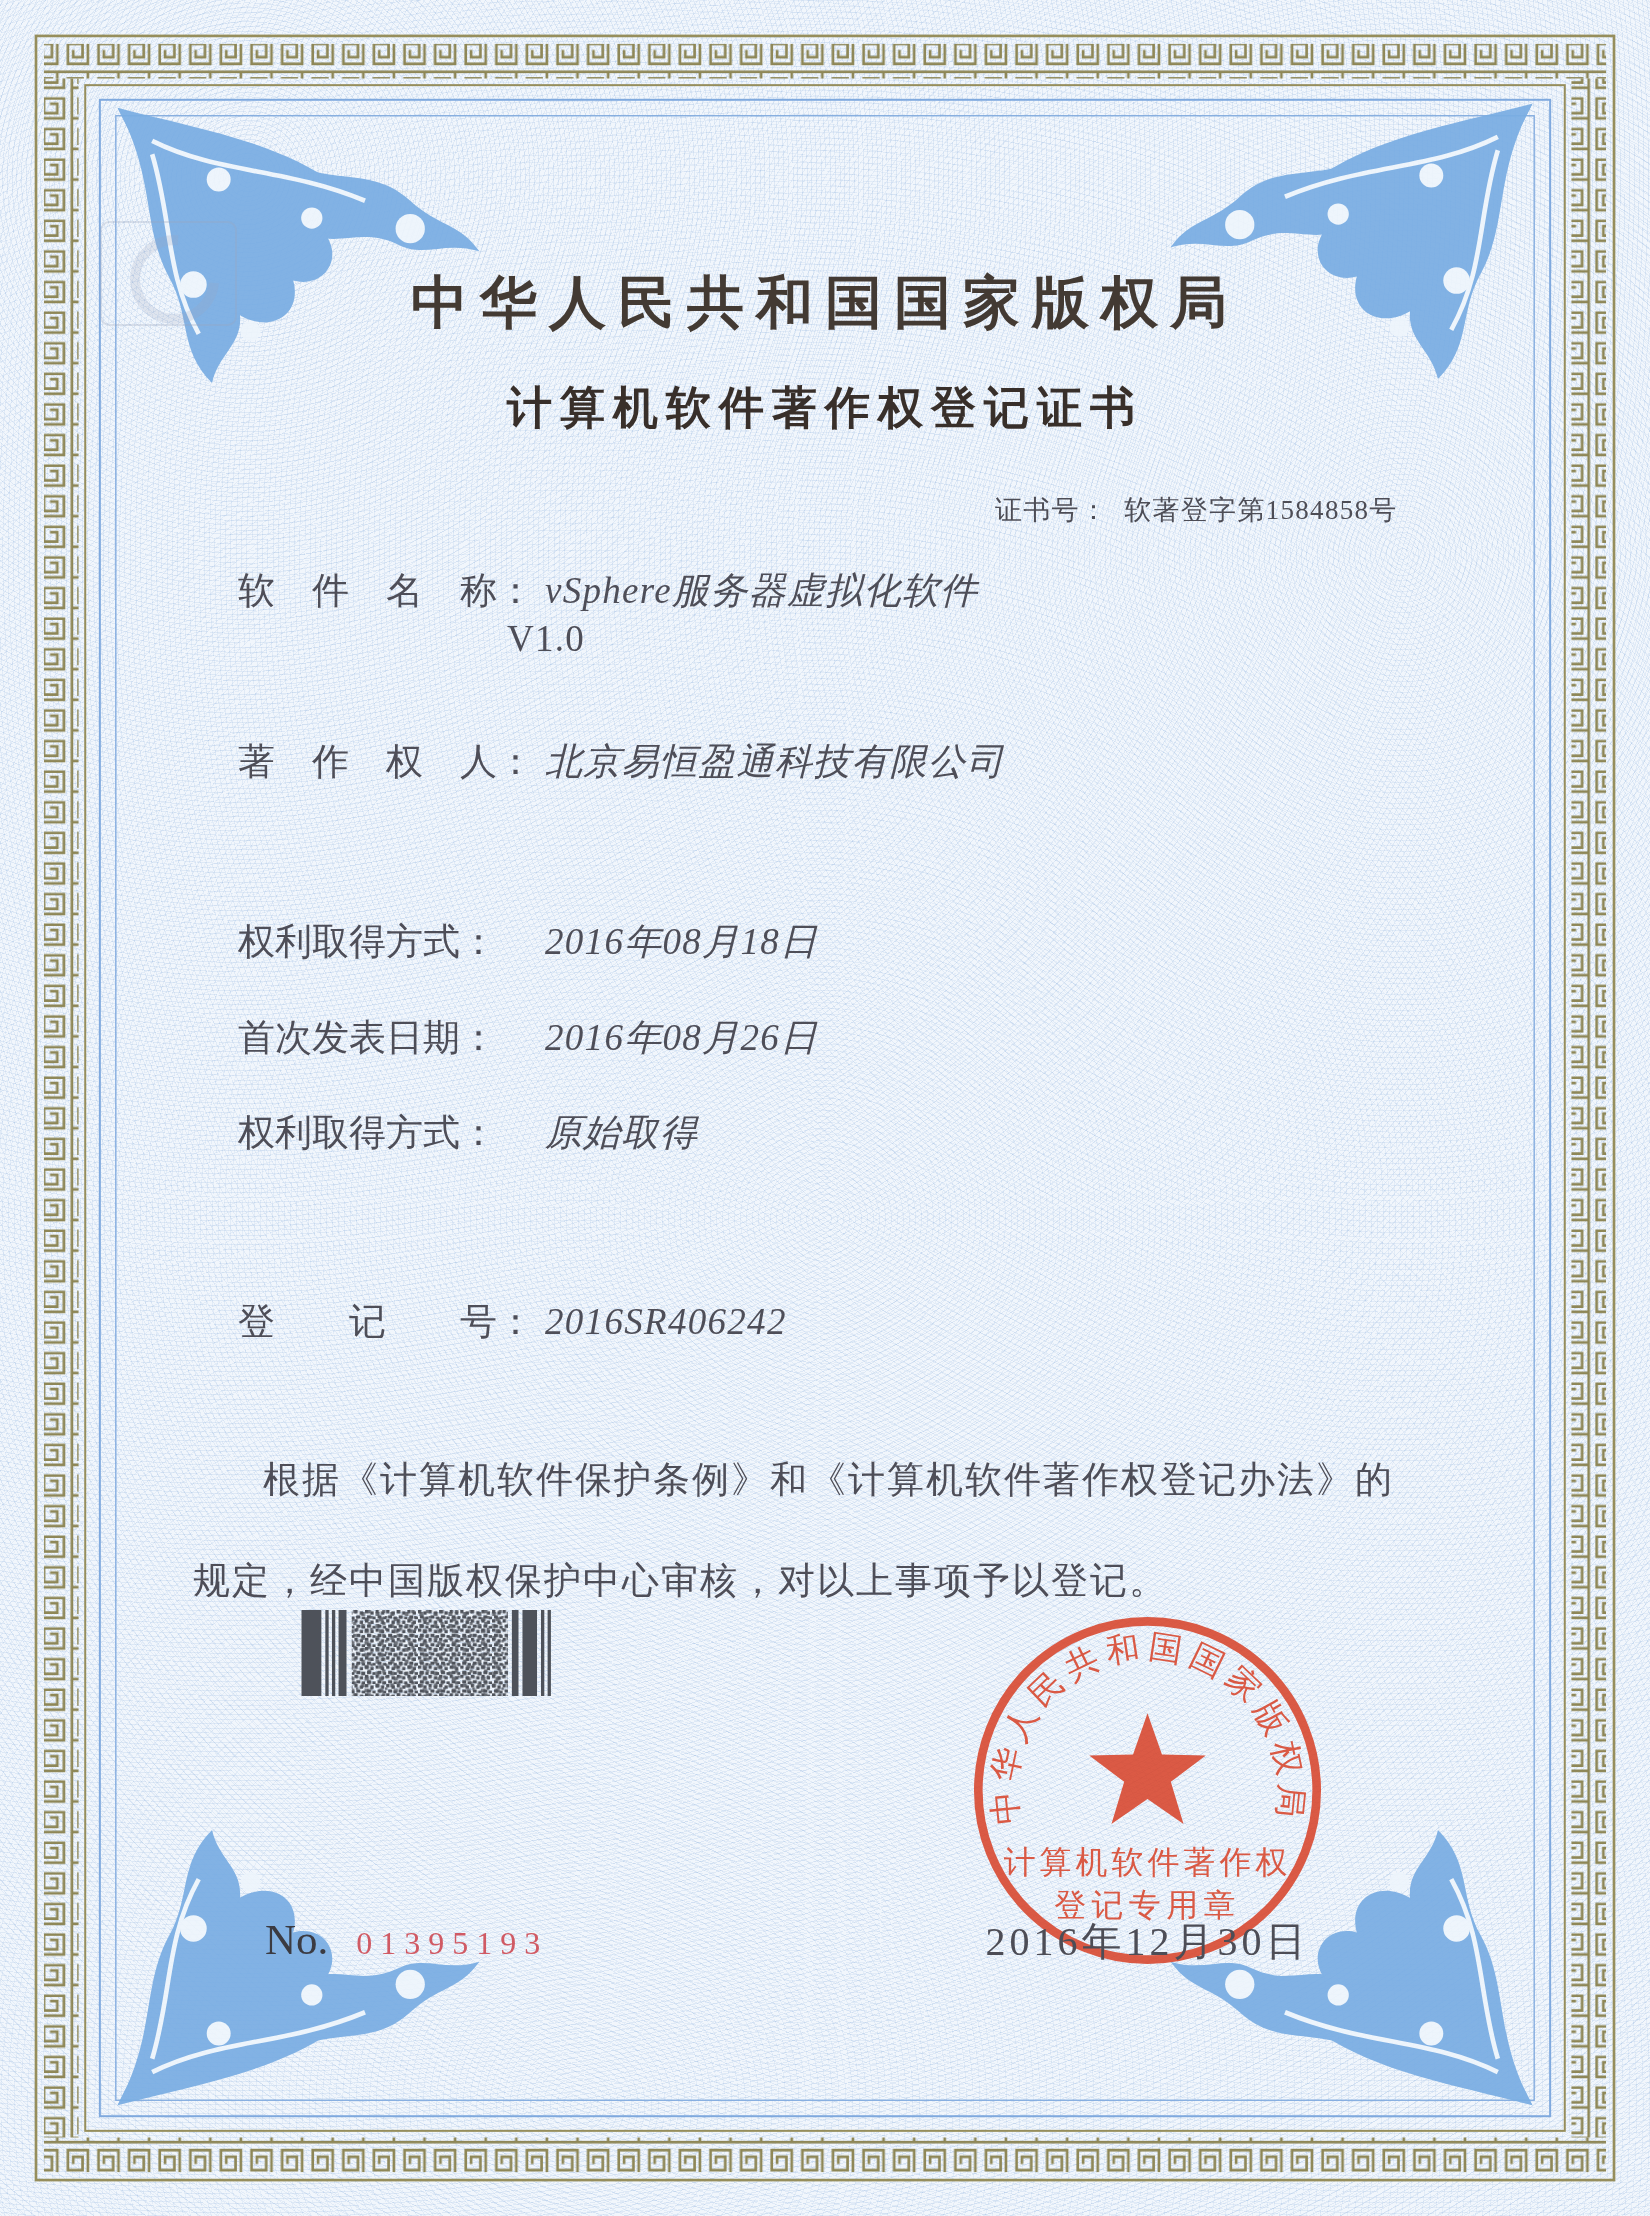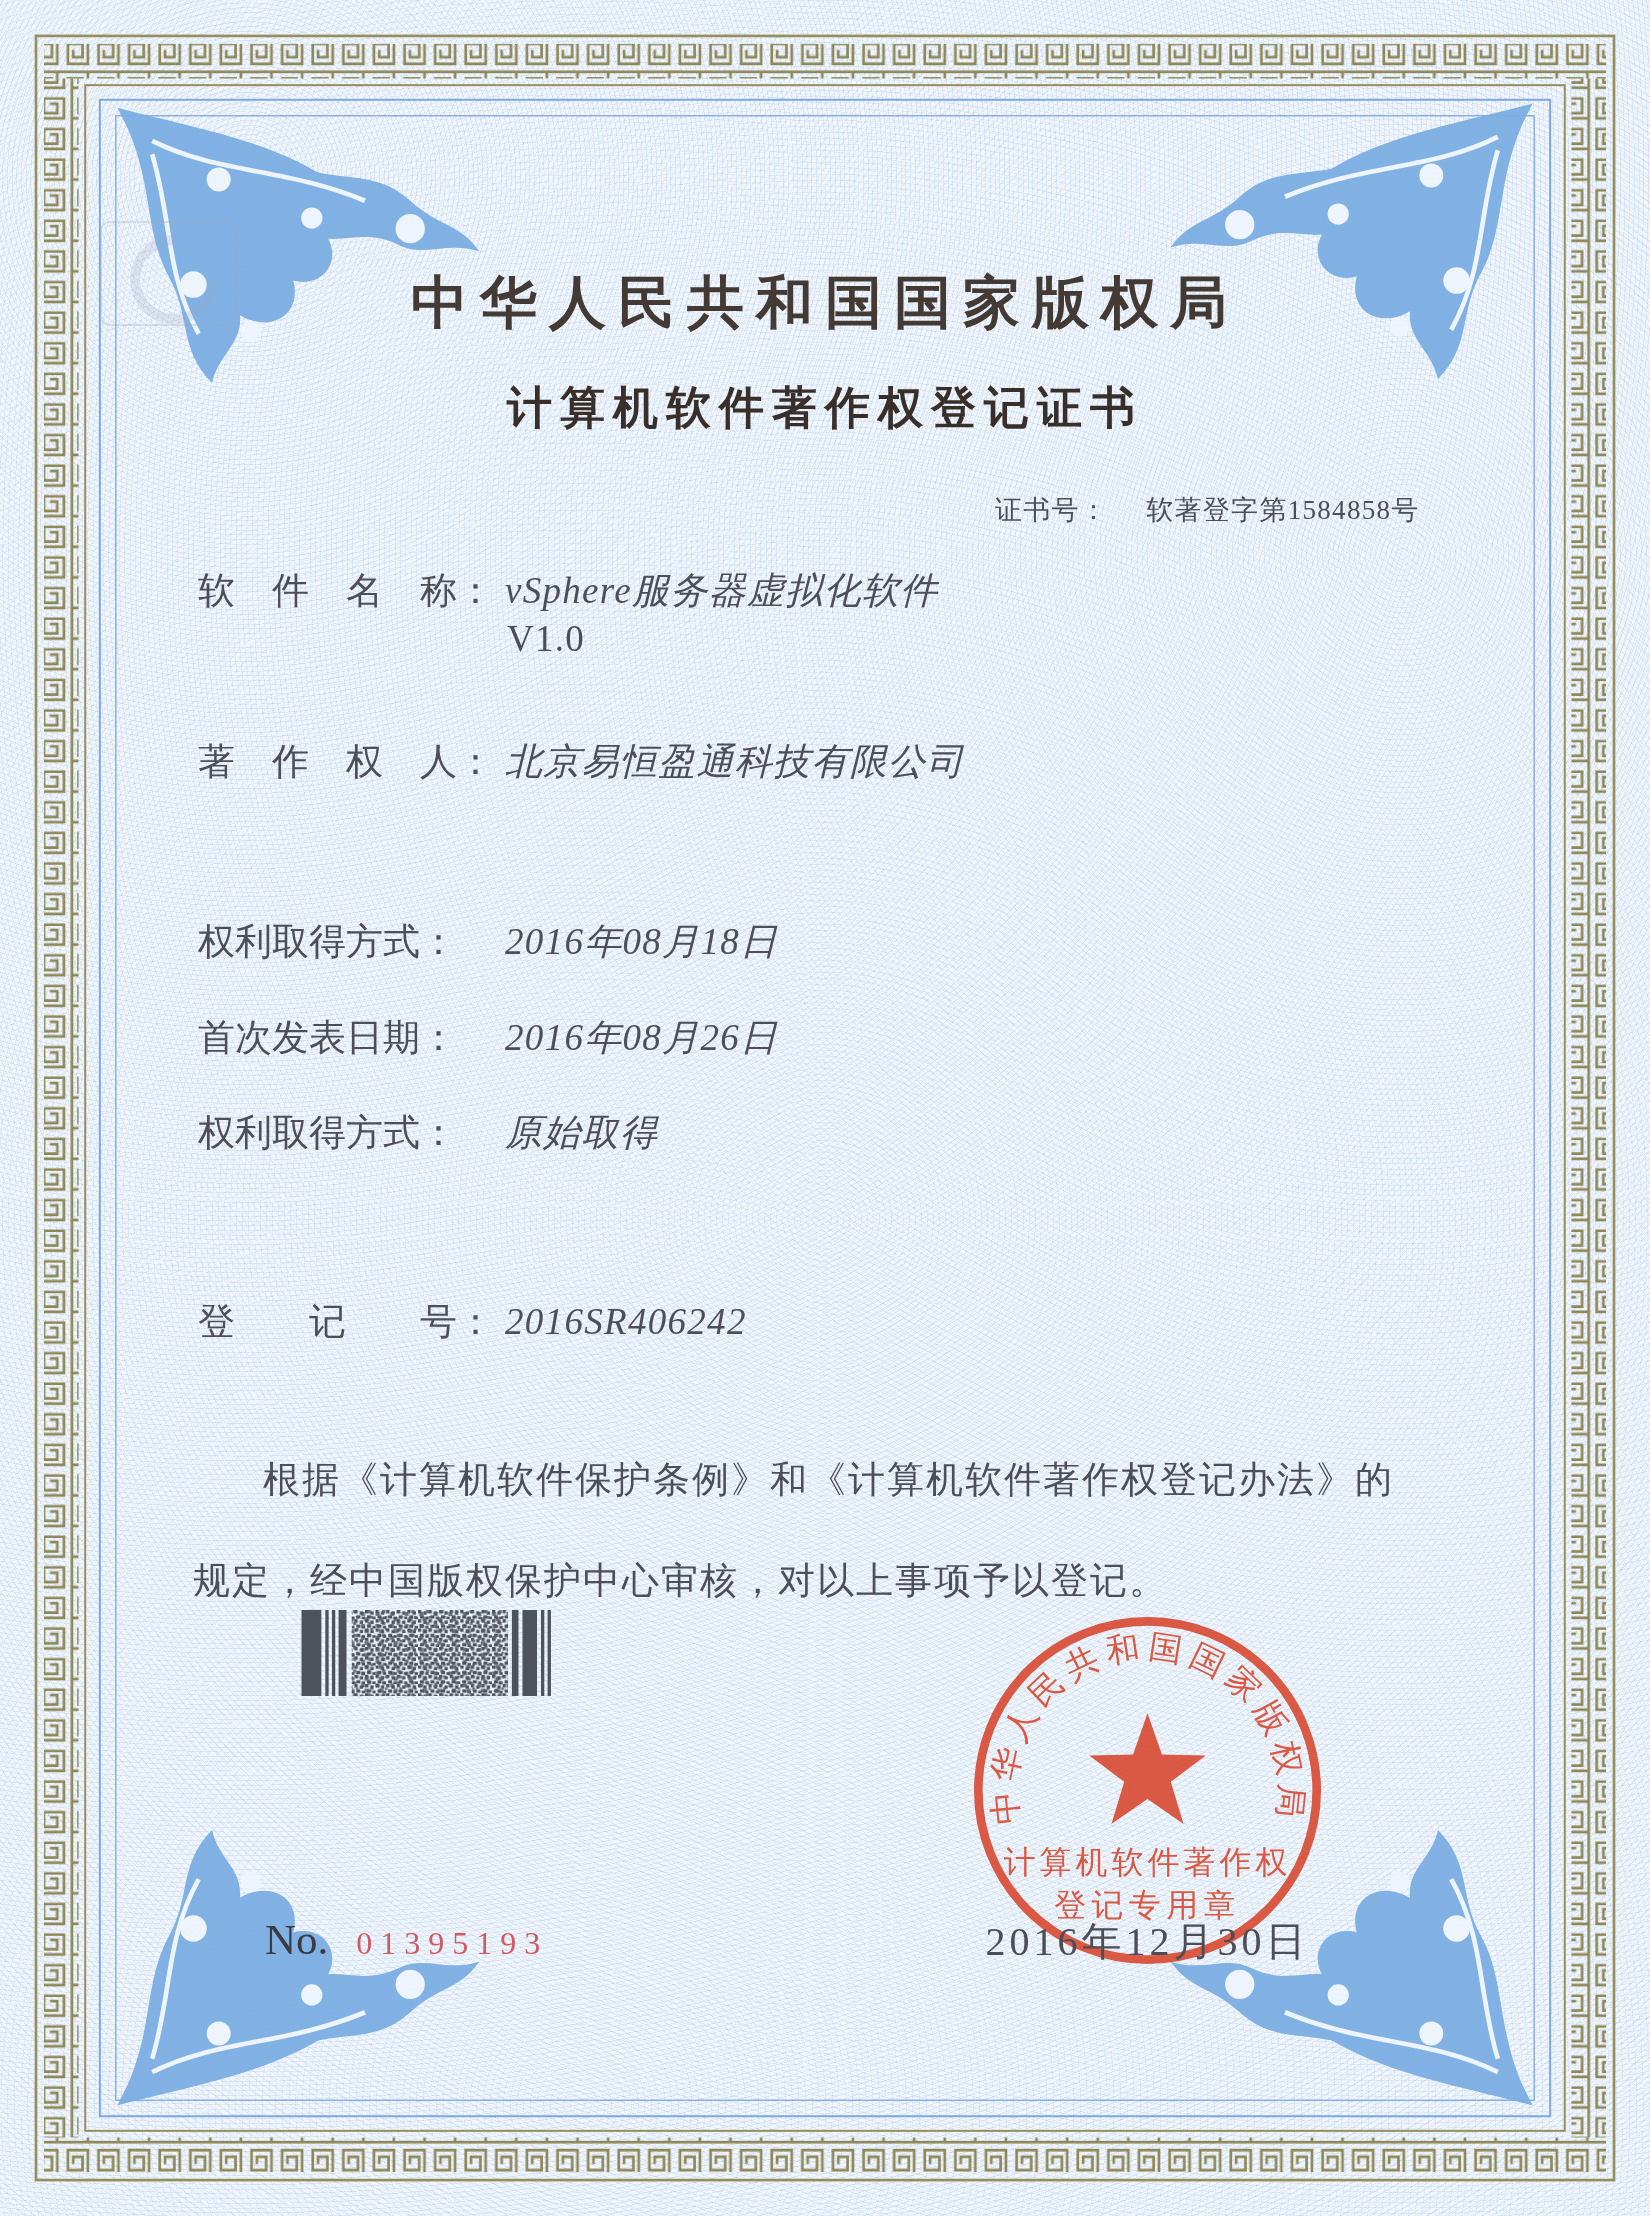--- a/index.html
+++ b/index.html
@@ -17,23 +17,23 @@
   .corner{position:absolute;pointer-events:none;opacity:.92;}
   .corner.tl{left:112px;top:101px;}
   .corner.tr{right:112px;top:97px;transform:scaleX(-1);}
   .corner.bl{left:112px;bottom:104px;transform:scaleY(-1);}
   .corner.br{right:112px;bottom:104px;transform:scale(-1,-1);}
   .authority-title{position:absolute;top:265px;left:0;width:100%;text-align:center;
     font-size:57px;font-weight:700;color:#433a33;letter-spacing:12px;}
   .cert-title{position:absolute;top:378px;left:0;width:100%;text-align:center;
     font-size:45px;font-weight:700;color:#382f2a;letter-spacing:8px;}
   .cert-no{position:absolute;top:492px;left:995px;font-size:27px;color:#4d4d56;letter-spacing:1.3px;}
-  .cert-no .lbl{margin-right:38px;}
+  .cert-no .lbl{margin-right:16px;}
   .field-row{position:absolute;left:198px;font-size:37px;color:#4e4e58;white-space:nowrap;}
-  .f-label{display:inline-block;width:307px;}
+  .f-label{display:inline-block;width:307px;margin-left:40px;}
   .f-value{letter-spacing:1.3px;font-style:italic;}
   .value-cont{position:absolute;left:507px;font-size:37px;color:#4e4e58;letter-spacing:1.3px;}
   .stmt{position:absolute;font-size:37px;color:#4e4e58;letter-spacing:2px;white-space:nowrap;margin-top:40px;}
   .barcode{position:absolute;left:301px;top:1610px;}
   .seal-svg{position:absolute;left:941px;top:1584px;}
   .seal-date{position:absolute;left:941px;top:1914px;width:413px;text-align:center;
     font-size:40px;color:#4d4d56;letter-spacing:4px;z-index:1;}
   .serial{position:absolute;left:265px;top:1915px;font-size:43px;color:#3b3b42;}
   .serial .num{font-size:32px;color:#d05a64;letter-spacing:8px;margin-left:28px;font-weight:400;}
   .emboss{position:absolute;left:100px;top:221px;width:133px;height:101px;

